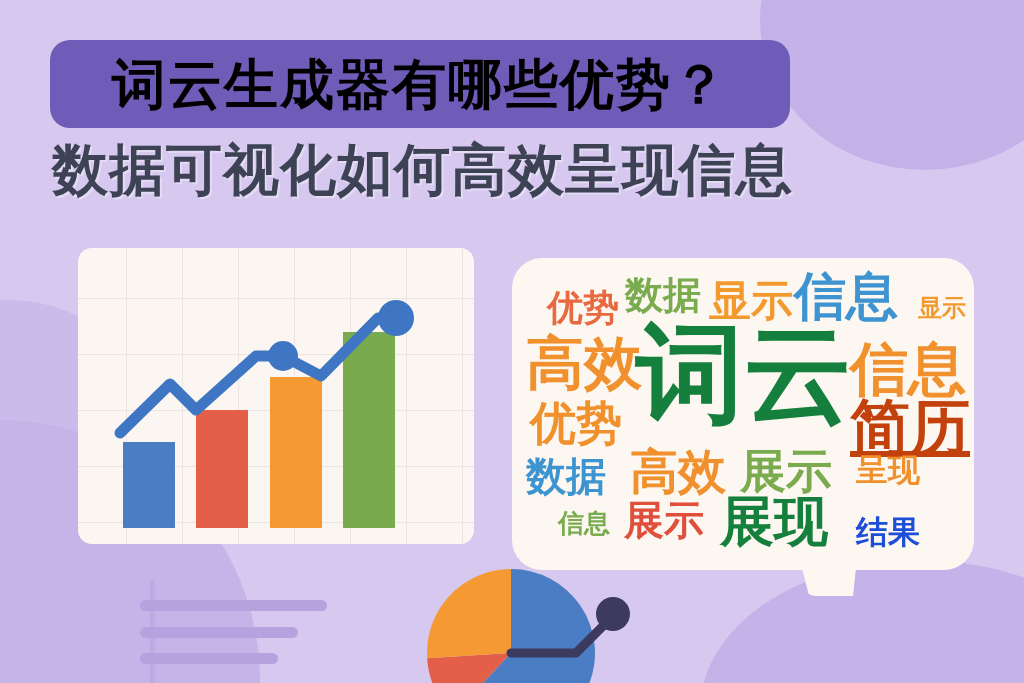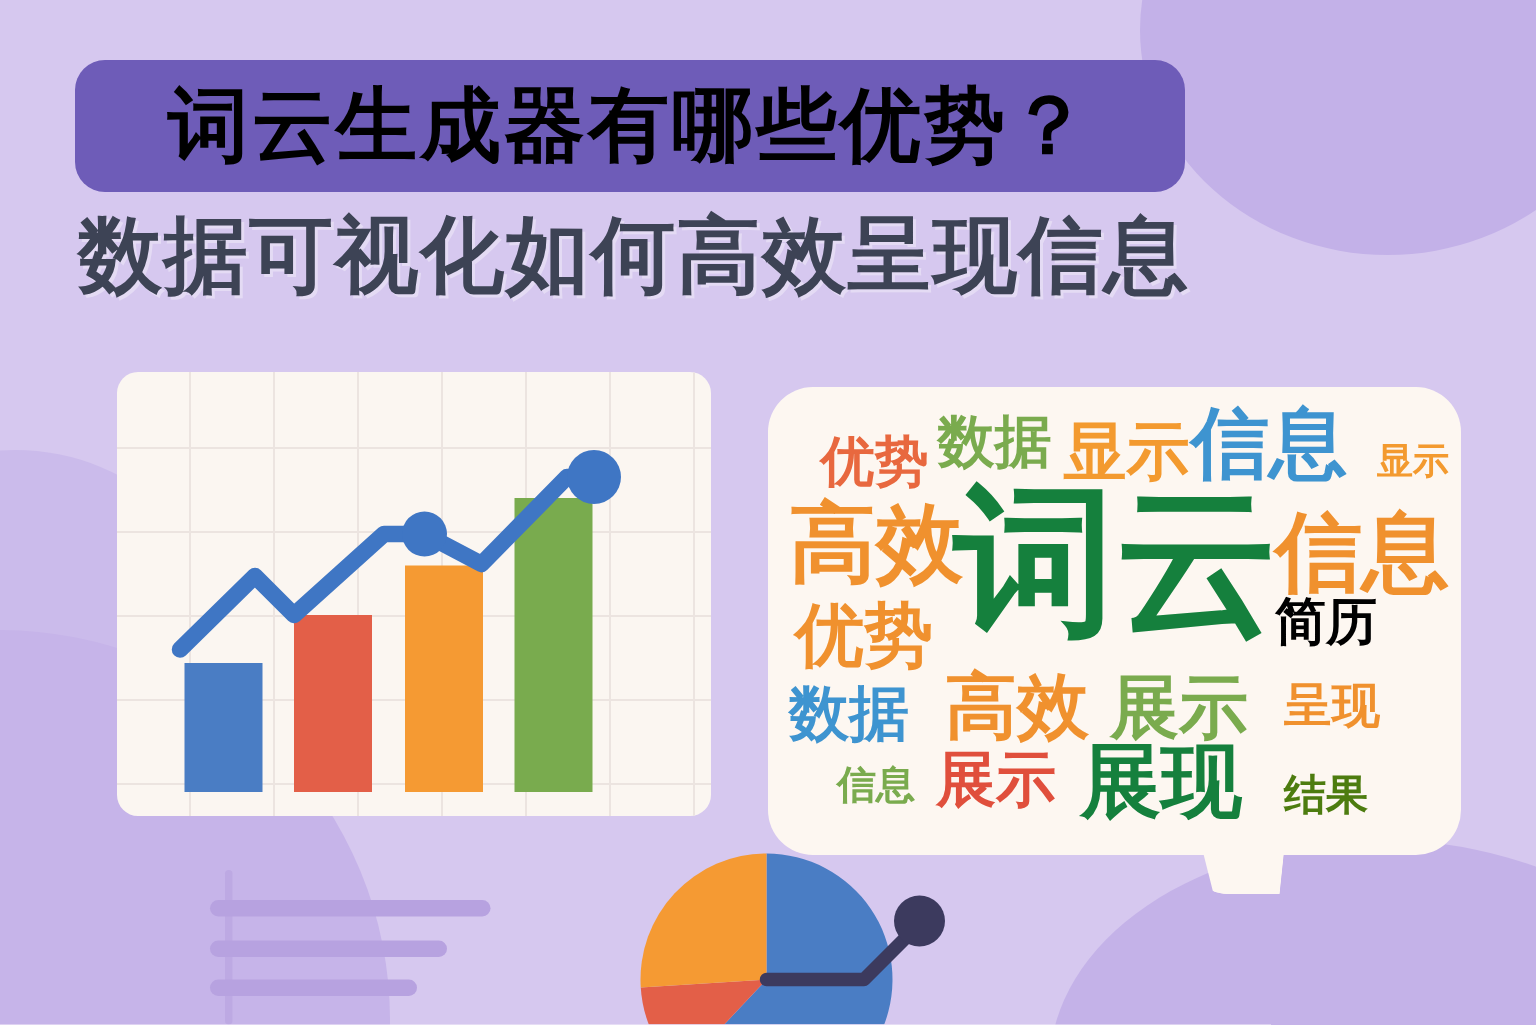--- a/index.html
+++ b/index.html
@@ -173,24 +173,24 @@
   <div id="wordcloud-bubble" style="background: rgb(253, 247, 241);">
       <div class="w" style="left: 35px; top: 32px; font-size: 36px; color: rgb(232, 104, 63);">优势</div>
       <div class="w" style="left: 113px; top: 18px; font-size: 38px; color: rgb(122, 171, 78);">数据</div>
       <div class="w" style="left: 197px; top: 22px; font-size: 42px; color: rgb(243, 154, 47);">显示</div>
       <div class="w" style="left: 282px; top: 12px; font-size: 52px; color: rgb(62, 148, 208);">信息</div>
       <div class="w" style="left: 406px; top: 38px; font-size: 24px; color: rgb(243, 154, 47);">显示</div>
       <div class="w" style="left: 14px; top: 76px; font-size: 58px; color: rgb(240, 145, 46);">高效</div>
       <div class="w" style="left: 124px; top: 62px; font-size: 108px; color: #15803d;">词云</div>
       <div class="w" style="left: 338px; top: 82px; font-size: 58px; color: rgb(240, 145, 46);">信息</div>
       <div class="w" style="left: 18px; top: 142px; font-size: 46px; color: rgb(240, 145, 46);">优势</div>
-      <div class="w" style="left: 338px; top: 140px; font-size: 34px; color: #000000;">简历</div>
+      <div class="w" style="left: 338px; top: 140px; font-size: 60px; color: #c2410c; text-decoration: underline;">简历</div>
       <div class="w" style="left: 14px; top: 198px; font-size: 40px; color: rgb(62, 148, 208);">数据</div>
       <div class="w" style="left: 118px; top: 190px; font-size: 48px; color: rgb(240, 145, 46);">高效</div>
       <div class="w" style="left: 228px; top: 190px; font-size: 46px; color: rgb(122, 171, 78);">展示</div>
       <div class="w" style="left: 344px; top: 196px; font-size: 32px; color: rgb(240, 145, 46);">呈现</div>
       <div class="w" style="left: 46px; top: 252px; font-size: 26px; color: rgb(122, 171, 78);">信息</div>
       <div class="w" style="left: 112px; top: 242px; font-size: 40px; color: rgb(224, 79, 60);">展示</div>
       <div class="w" style="left: 208px; top: 236px; font-size: 54px; color: #15803d;">展现</div>
-      <div class="w" style="left: 344px; top: 258px; font-size: 28px; color: #4d7c0f;">结果</div>
+      <div class="w" style="left: 344px; top: 258px; font-size: 32px; color: #1d4ed8;">结果</div>
     </div>
 
 </div>
 
 </body></html>

